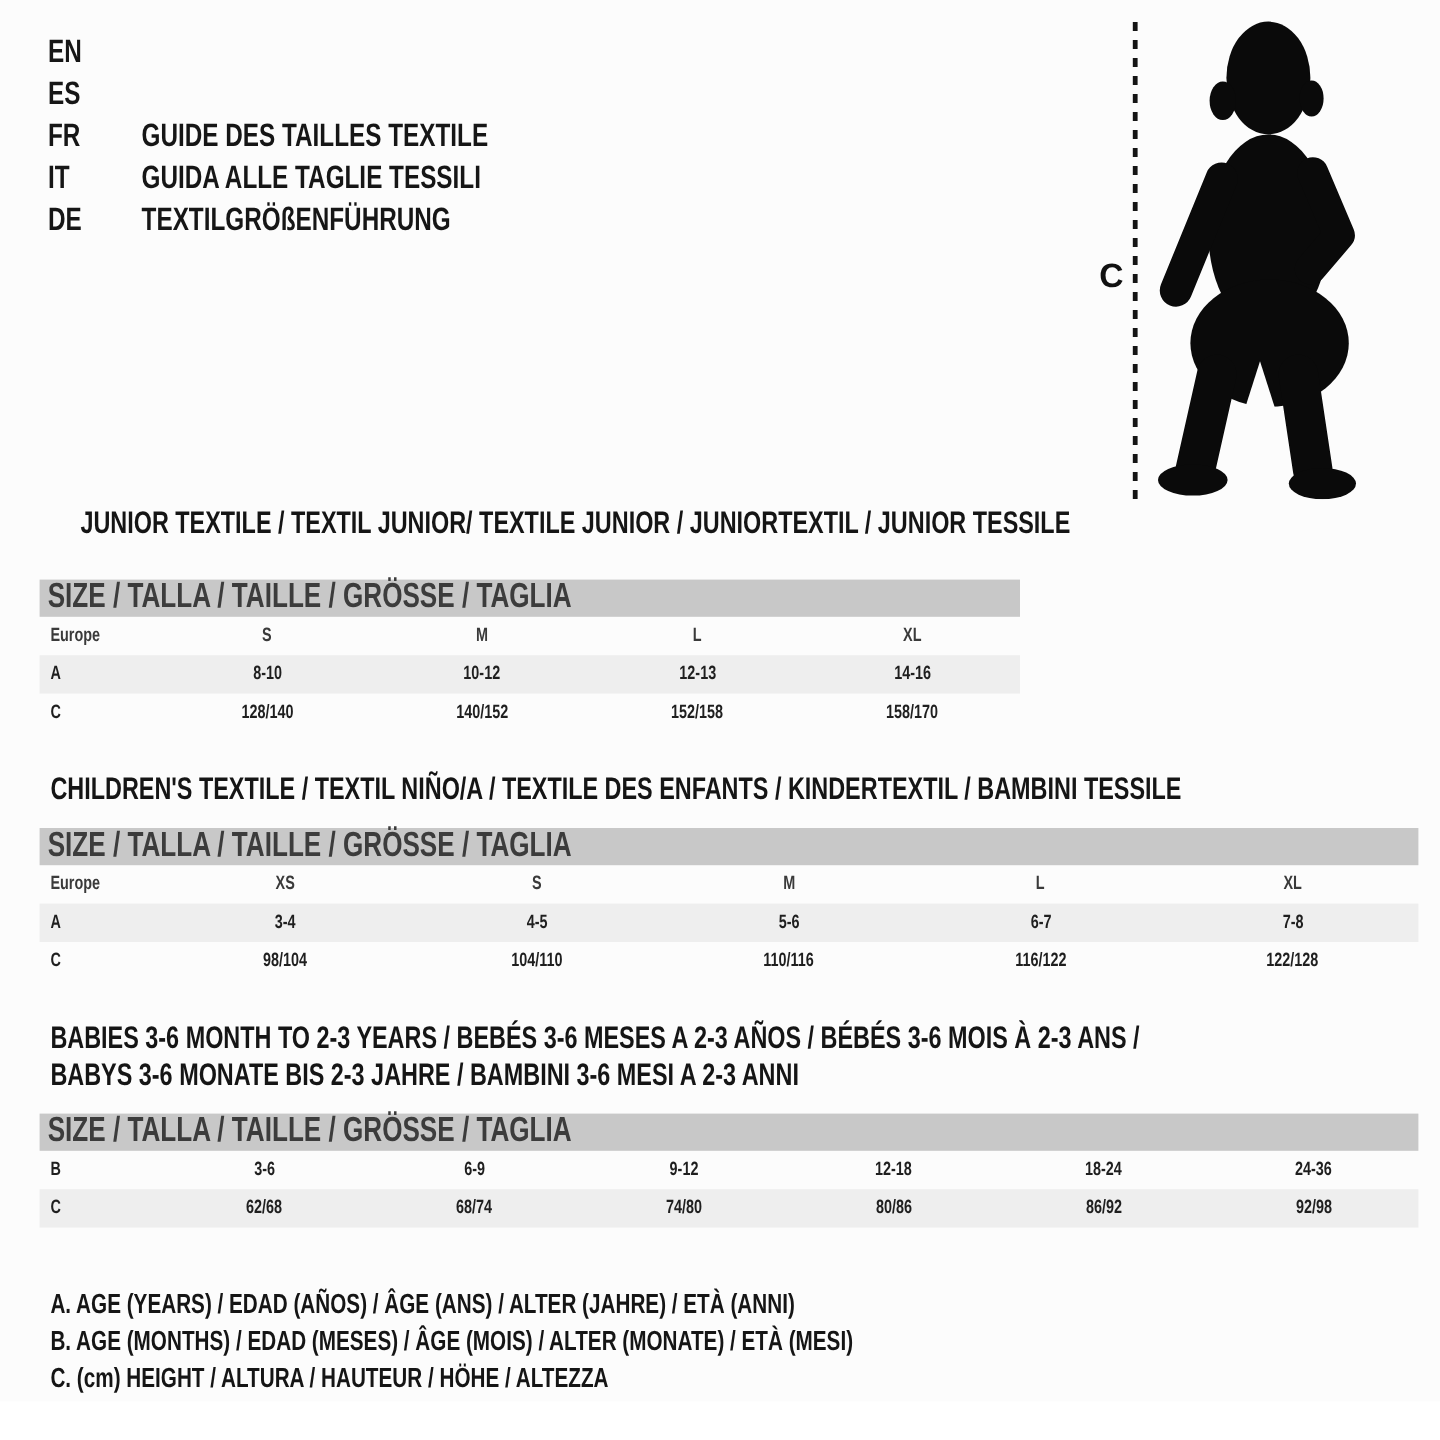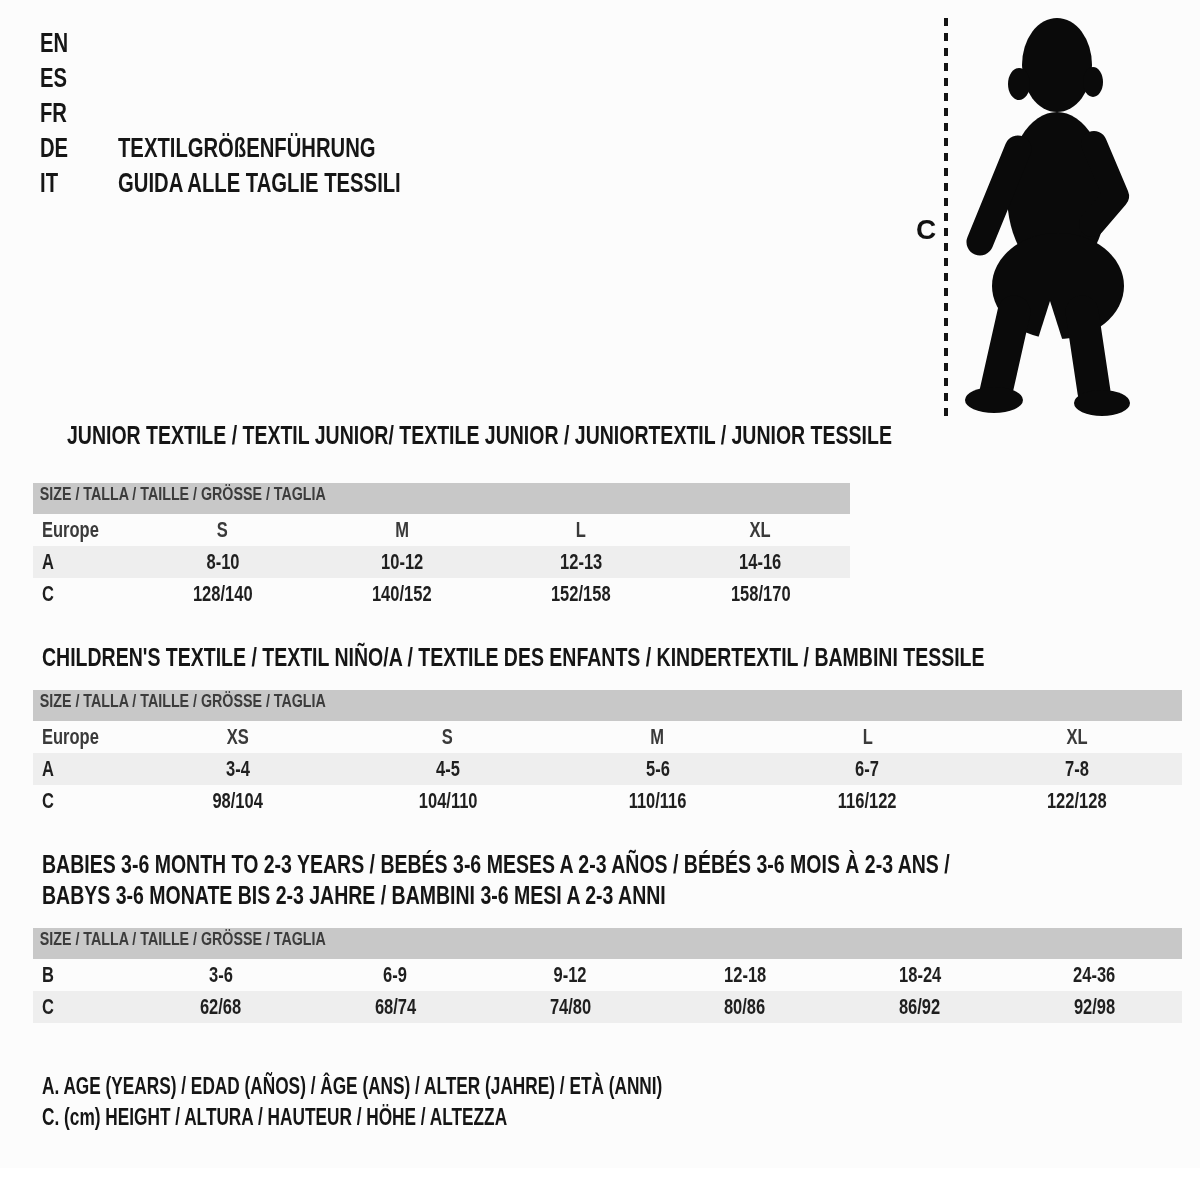--- a/index.html
+++ b/index.html
@@ -29,25 +29,25 @@
 
   
   .sec-heading { position:absolute; left:42px; font-size:26px; font-weight:bold; color:#151515; white-space:nowrap; }
   .sec-heading.two-line { line-height:31px; }
 
   
   .table  { position:absolute; left:33px; }
   .w-sm   { width:817px; }
   .w-lg   { width:1149px; }
   .size-bar {
-    height:31px; background:#c8c8c8; display:flex; align-items:flex-start;
-    font-size:19px; font-weight:bold; color:#3c3c3c;
+    height:31px; background:#c8c8c8; display:flex; align-items:flex-end;
+    font-size:29px; font-weight:bold; color:#3c3c3c;
   }
   .size-bar .pad { padding-left:9px; }
-  .trow { display:flex; align-items:center; height:32px; font-size:22px; font-weight:bold; color:#1f1f1f; }
+  .trow { display:flex; align-items:center; height:32px; font-size:16px; font-weight:bold; color:#1f1f1f; }
   .trow.hdr { color:#3a3a3a; }
   .lbl  { width:100px; box-sizing:border-box; padding-left:9px; flex:none; }
   .cell { flex:1 1 0; text-align:center; }
   .shaded { background:#eeeeee; }
 
   
   .legend { position:absolute; left:42px; top:1071px; }
   .legend-line { height:31px; font-size:23px; font-weight:bold; color:#151515; display:flex; align-items:center;text-align:center; }
 </style>
 </head>
@@ -57,28 +57,29 @@
 
   <div class="lang-block">
     <div class="lang-row">
       <div class="lang-code"><span class="cond">EN</span></div>
     </div>
     <div class="lang-row">
       <div class="lang-code"><span class="cond">ES</span></div>
     </div>
     <div class="lang-row">
       <div class="lang-code"><span class="cond">FR</span></div>
+      <div class="lang-title"><span class="cond">GUIDE DES TAILLES TEXTILE</span></div>
+    </div>
+    <div class="lang-row">
+      <div class="lang-code"><span class="cond">IT</span></div>
+      <div class="lang-title"><span class="cond">GUIDA ALLE TAGLIE TESSILI</span></div>
     </div>
     <div class="lang-row">
       <div class="lang-code"><span class="cond">DE</span></div>
       <div class="lang-title"><span class="cond">TEXTILGRÖßENFÜHRUNG</span></div>
-    </div>
-    <div class="lang-row">
-      <div class="lang-code"><span class="cond">IT</span></div>
-      <div class="lang-title"><span class="cond">GUIDA ALLE TAGLIE TESSILI</span></div>
     </div>
   </div>
 
   <div class="measure-line"></div>
   <div class="measure-label">C</div>
   <svg class="toddler" viewBox="0 0 178 402" xmlns="http://www.w3.org/2000/svg">
     <g fill="#0a0a0a">
 
       <ellipse cx="99" cy="51" rx="35" ry="47"></ellipse>
       <ellipse cx="61" cy="70" rx="11" ry="16"></ellipse>
@@ -192,17 +193,20 @@
       <div class="cell"><span class="condc">86/92</span></div>
       <div class="cell"><span class="condc">92/98</span></div>
     </div>
   </div>
 
   <div class="legend">
     <div class="legend-line">
         <span class="cond">A. AGE (YEARS) / EDAD (AÑOS) / ÂGE (ANS) / ALTER (JAHRE) / ETÀ (ANNI)</span>
       </div>
     <div class="legend-line">
+        <span class="cond">B. AGE (MONTHS) / EDAD (MESES) / ÂGE (MOIS) / ALTER (MONATE) / ETÀ (MESI)</span>
+      </div>
+    <div class="legend-line">
         <span class="cond">C. (cm) HEIGHT / ALTURA / HAUTEUR / HÖHE / ALTEZZA</span>
       </div>
   </div>
 
 </div>
 
 </body></html>

